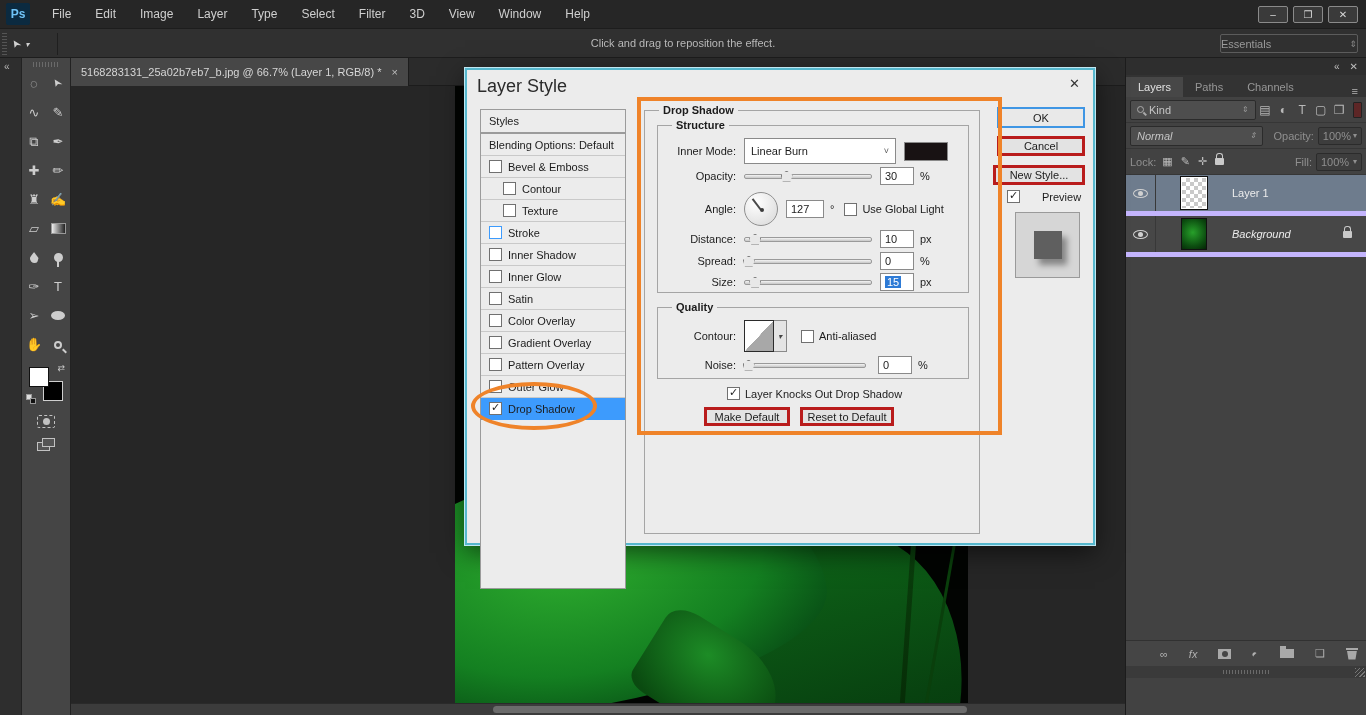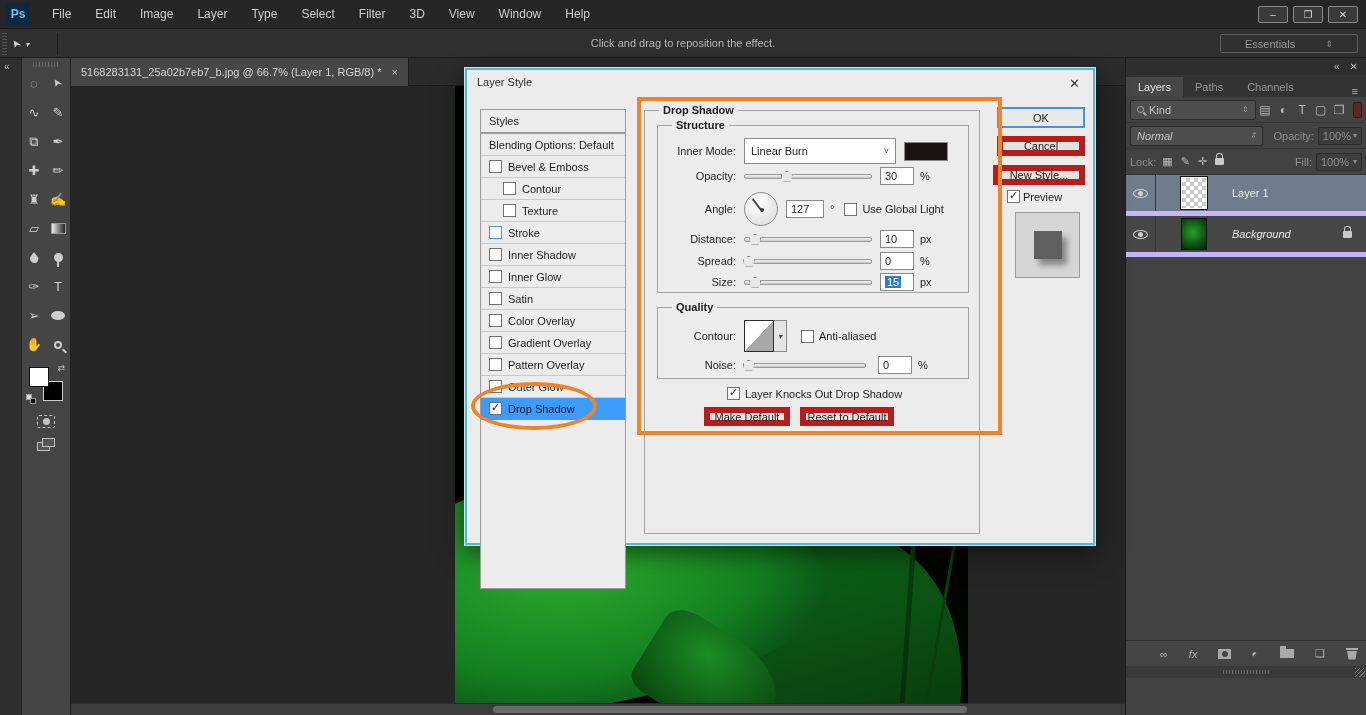--- a/index.html
+++ b/index.html
@@ -21,21 +21,21 @@
   
   .optionsbar { position:absolute; left:0; top:28px; width:1366px; height:30px; background:#303030;
     border-top:1px solid #1d1d1d; border-bottom:1px solid #1d1d1d; color:#b7b7b7; font-size:11px; }
   .opt-grip { position:absolute; left:2px; top:4px; width:5px; height:22px;
     background:repeating-linear-gradient(#555 0 1px, transparent 1px 3px); }
   .opt-tool { position:absolute; left:12px; top:4px; width:46px; height:22px; display:flex;
     align-items:center; gap:4px; border-right:1px solid #1f1f1f; padding-right:6px; color:#d0d0d0; }
   .opt-cursor { display:inline-block; transform:rotate(-125deg); font-size:11px; }
   .opt-hint { position:absolute; left:0; right:0; top:8px; text-align:center; color:#b9b9b9; }
   .workspace { position:absolute; right:8px; top:5px; width:138px; height:19px; border:1px solid #5c5c5c;
-    border-radius:2px; color:#9a9a9a; display:flex; align-items:center; padding:0 24px; }
+    border-radius:2px; color:#9a9a9a; display:flex; align-items:center; padding:0 0; }
   .workspace .ud { margin-left:auto; font-size:9px; color:#8a8a8a; }
 
   
   .leftstrip { position:absolute; left:0; top:58px; width:21px; height:657px; background:#2e2e2e; }
   .collapse-a { position:absolute; left:4px; top:3px; color:#b5b5b5; font-size:10px; letter-spacing:-1px; }
   .toolbar { position:absolute; left:21px; top:58px; width:50px; height:657px; background:#454545;
     border-left:1px solid #222; border-right:1px solid #222; }
   .tb-grip { width:26px; height:5px; margin:4px auto 2px;
     background:repeating-linear-gradient(90deg,#6a6a6a 0 1px, transparent 1px 3px); }
   .tools { display:grid; grid-template-columns:24px 24px; justify-content:center; }
@@ -142,21 +142,21 @@
   .rp-grip { height:12px; background:#3a3a3a; position:relative; }
   .rp-grip::before { content:""; position:absolute; left:50%; top:4px; width:46px; height:4px; margin-left:-23px;
     background:repeating-linear-gradient(90deg,#6a6a6a 0 1px, transparent 1px 3px); }
   .rp-grip::after { content:""; position:absolute; right:1px; top:2px; width:10px; height:9px;
     background:repeating-linear-gradient(135deg,#777 0 1px, transparent 1px 3px); }
 
   
   .dialog { position:absolute; left:465px; top:68px; width:630px; height:477px; background:#ececec;
     border:2px solid #56b7cd; box-shadow:0 0 0 1px #bfe7f2, 0 8px 24px rgba(0,0,0,.55); z-index:40;
     font-size:11px; color:#1c1c1c; }
-  .dlg-title { position:absolute; left:10px; top:6px; font-size:11px; color:#2b2b2b; }
+  .dlg-title { position:absolute; left:10px; top:6px; font-size:18px; color:#2b2b2b; }
   .dlg-x { position:absolute; right:13px; top:6px; font-size:13px; color:#333; }
 
   .listbox { position:absolute; left:13px; top:39px; width:146px; height:480px; background:#ececec;
     border:1px solid #9b9b9b; }
   .lb-head { height:24px; display:flex; align-items:center; padding-left:8px; border-bottom:2px solid #9b9b9b; }
   .style-row { height:22px; display:flex; align-items:center; gap:6px; padding-left:8px; border-bottom:1px solid #c9c9c9; }
   .style-row.ind { padding-left:22px; }
   .style-row.sel { background:#3d9bfd; border-bottom-color:#3d9bfd; }
   .cb { width:13px; height:13px; background:#fff; border:1px solid #707070; flex:none; position:relative; }
   .cb.focusblue { border-color:#3d9bfd; }
@@ -185,26 +185,26 @@
   .unit { margin-left:6px; }
   .dial { width:34px; height:34px; border-radius:50%; border:1px solid #8f8f8f;
     background:radial-gradient(circle at 35% 30%, #fff, #d7d7d7); position:relative; flex:none; }
   .dial .needle { position:absolute; left:50%; top:50%; width:14px; height:2px; background:#4a4a4a;
     transform-origin:0 50%; transform:rotate(-127deg); }
   .dial::after { content:""; position:absolute; left:15px; top:15px; width:4px; height:4px; border-radius:50%; background:#3a3a3a; }
   .contourpick { display:flex; align-items:stretch; height:32px; }
   .contourthumb { width:30px; background:linear-gradient(to top left, #a8a8a8 49.7%, #fff 50%); border:1px solid #2b2b2b; }
   .contourarrow { width:13px; border:1px solid #8a8a8a; border-left:none; background:#e4e4e4; display:flex;
     align-items:center; justify-content:center; font-size:8px; color:#444; }
-  .dlg-btn { position:absolute; height:20px; background:#e3e3e3; border:6px solid #b91c1c; display:flex;
+  .dlg-btn { position:absolute; height:20px; background:#e3e3e3; border:3px solid #b91c1c; display:flex;
     align-items:center; justify-content:center; }
   .btn-ok { left:530px; top:37px; width:88px; height:21px; border:2px solid #3f96e4; background:#e9e9e9; }
   .btn-cancel { left:530px; top:66px; width:88px; }
   .btn-newstyle { left:526px; top:95px; width:92px; }
-  .previewrow { position:absolute; left:540px; top:120px; display:flex; align-items:center; gap:3px; }
+  .previewrow { position:absolute; left:540px; top:120px; display:flex; align-items:center; gap:22px; }
   .pv-swatch { position:absolute; left:548px; top:142px; width:65px; height:66px; background:#d6d6d6;
     border:1px solid #9a9a9a; display:flex; align-items:center; justify-content:center; }
   .pv-square { width:28px; height:28px; background:#5f5f5f; box-shadow:5px 6px 6px rgba(0,0,0,.38); }
   .mkdef { left:59px; top:296px; width:86px; height:19px; }
   .rsdef { left:155px; top:296px; width:94px; height:19px; }
   .knockrow { position:absolute; left:82px; top:276px; display:flex; align-items:center; gap:5px; }
 
   .annot-rect { position:absolute; left:170px; top:27px; width:365px; height:338px;
     border:4px solid #ef8329; z-index:60; pointer-events:none; }
   .annot-ellipse { position:absolute; left:4px; top:312px; width:126px; height:48px;

